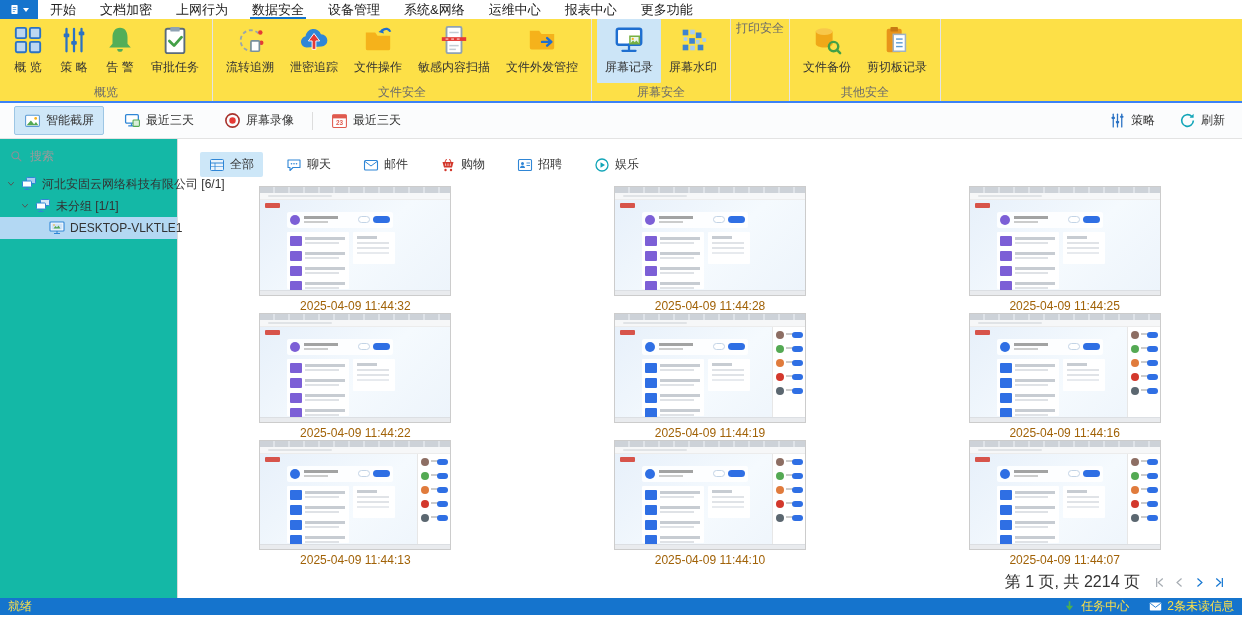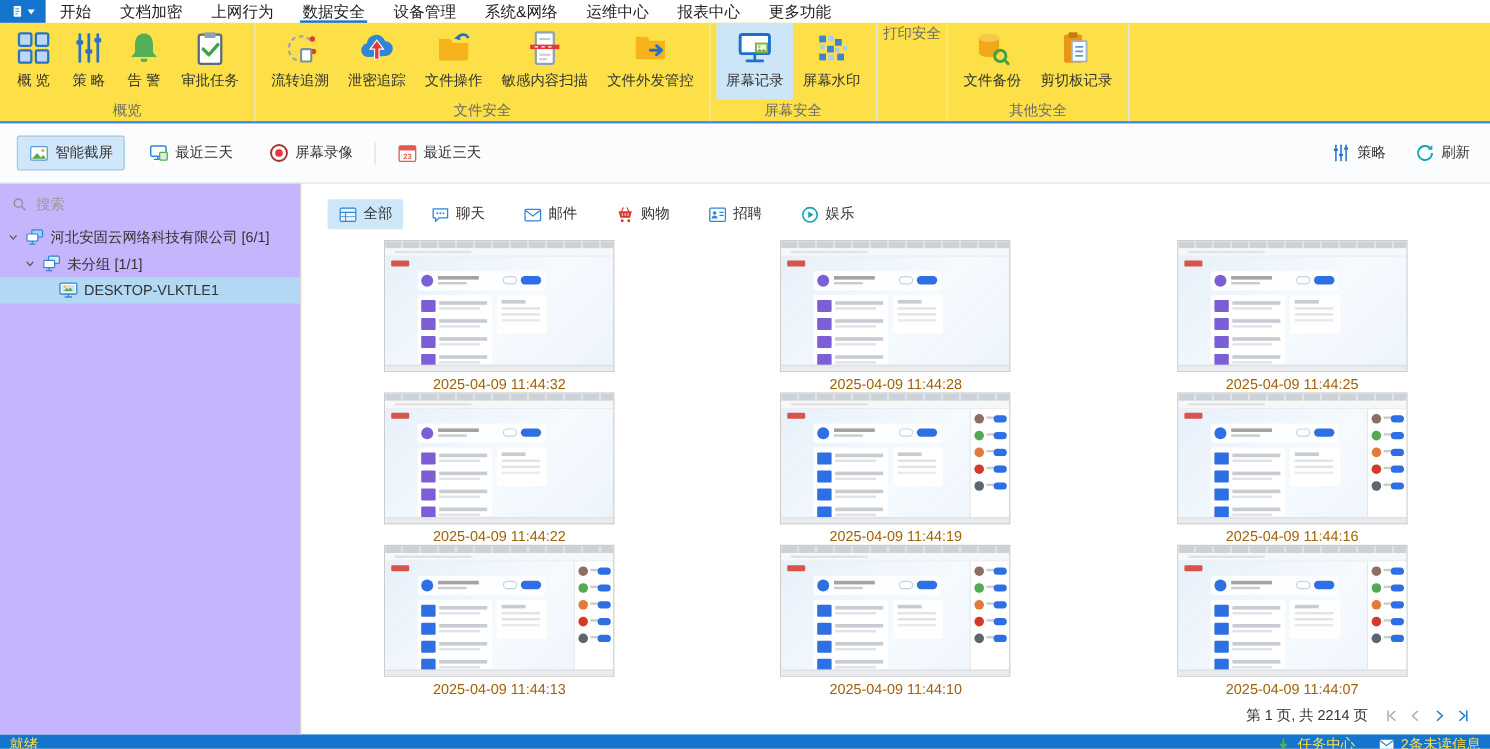--- a/index.html
+++ b/index.html
@@ -20,32 +20,32 @@
   .ribbon{height:84px;display:flex;background:#fde047;border-bottom:2px solid #3b82f6}
   .ribbon-group{display:flex;flex-direction:column;border-right:1px solid #e4e4e4;padding:0 5px}
   .rg-buttons{flex:1;display:flex;align-items:flex-start}
   .r-btn{display:flex;flex-direction:column;align-items:center;padding:6px 8px 3px;height:64px;gap:4px;cursor:pointer;border-radius:1px}
   .r-btn.active{background:#cce5f7}
   .r-btn svg{width:30px;height:30px}
   .r-btn .lbl{font-size:12px;white-space:nowrap;color:#333}
   .rg-label{text-align:center;color:#6b6b6b;font-size:12px;padding:1px 0 3px}
 
   
-  .toolbar{height:50px;background:#fbfcfd;border-bottom:1px solid #e3e3e3;display:flex;align-items:center;padding:0 14px}
+  .toolbar{height:36px;background:#fbfcfd;border-bottom:1px solid #e3e3e3;display:flex;align-items:center;padding:0 14px}
   .t-group{display:flex;align-items:center;gap:10px}
   .t-btn{display:flex;align-items:center;gap:5px;padding:5px 9px;border:1px solid transparent;border-radius:2px;cursor:pointer;white-space:nowrap}
   .t-btn.active{background:#cfe7f8;border-color:#9dc6e4}
   .t-btn svg{width:17px;height:17px}
   .t-sep{width:1px;height:18px;background:#ddd;margin:0 8px}
   .toolbar-right{margin-left:auto;display:flex;gap:18px}
   .toolbar-right .t-btn{padding:5px 2px}
 
   
   .main{display:flex;height:459px}
-  .sidebar{width:251px;border-right:1px solid #dcdcdc;padding-top:4px;background:#c4b5fd;flex:none}
+  .sidebar{width:178px;border-right:1px solid #dcdcdc;padding-top:4px;background:#14b8a6;flex:none}
   .search{display:flex;align-items:center;gap:7px;padding:6px 10px 10px}
   .search svg{width:13px;height:13px;flex:none}
   .search input{border:none;outline:none;font-size:12px;width:150px;color:#333;background:transparent;font-family:inherit}
   .search input::placeholder{color:#9a9a9a}
   .tree-row{display:flex;align-items:center;height:22px;font-size:12px;gap:5px;cursor:pointer;white-space:nowrap}
   .tree-row .caret{width:10px;height:10px;flex:none}
   .tree-row .node-icon{width:16px;height:16px;flex:none}
   .tree-row.lv0{padding-left:6px}
   .tree-row.lv1{padding-left:20px}
   .tree-row.lv2{padding-left:49px}
@@ -86,21 +86,21 @@
   .t-contacts.show{display:block}
   .t-c{position:relative;height:12px;margin:0 2px 2px 3px}
   .t-c .dot{position:absolute;left:0;top:1px;width:8px;height:8px;border-radius:50%}
   .t-c:nth-child(1) .dot{background:#8d6e63}.t-c:nth-child(2) .dot{background:#54a953}
   .t-c:nth-child(3) .dot{background:#e07b3c}.t-c:nth-child(4) .dot{background:#d3382c}
   .t-c:nth-child(5) .dot{background:#5b6770}
   .t-c .ln{position:absolute;left:10px;top:3px;width:7px;height:2px;background:#ccc}
   .t-c .pill{position:absolute;right:0;top:2px;width:11px;height:6px;border-radius:3px;background:#2f6fe4}
   .t-taskbar{position:absolute;bottom:0;left:0;right:0;height:5px;background:#e9ebee;border-top:1px solid #dcdfe3}
 
-  .pager{flex:1;display:flex;align-items:center;justify-content:flex-end;gap:7px;padding-right:16px;font-size:12px;color:#333}
+  .pager{flex:1;display:flex;align-items:center;justify-content:flex-end;gap:7px;padding-right:16px;font-size:16px;color:#333}
   .pg-btn{cursor:pointer;display:flex;align-items:center}
   .pg-btn svg{width:13px;height:13px}
   .pg-btn.disabled{color:#a7adb3}
   .pg-btn.enabled{color:#1677d2}
   .page-info{margin-right:6px}
 
   
   .statusbar{height:17px;background:#1574cd;color:#fde047;display:flex;align-items:center;font-size:12px;padding:0 8px}
   .sb-right{margin-left:auto;display:flex;align-items:center;gap:20px}
   .sb-item{display:flex;align-items:center;gap:5px;cursor:pointer}

